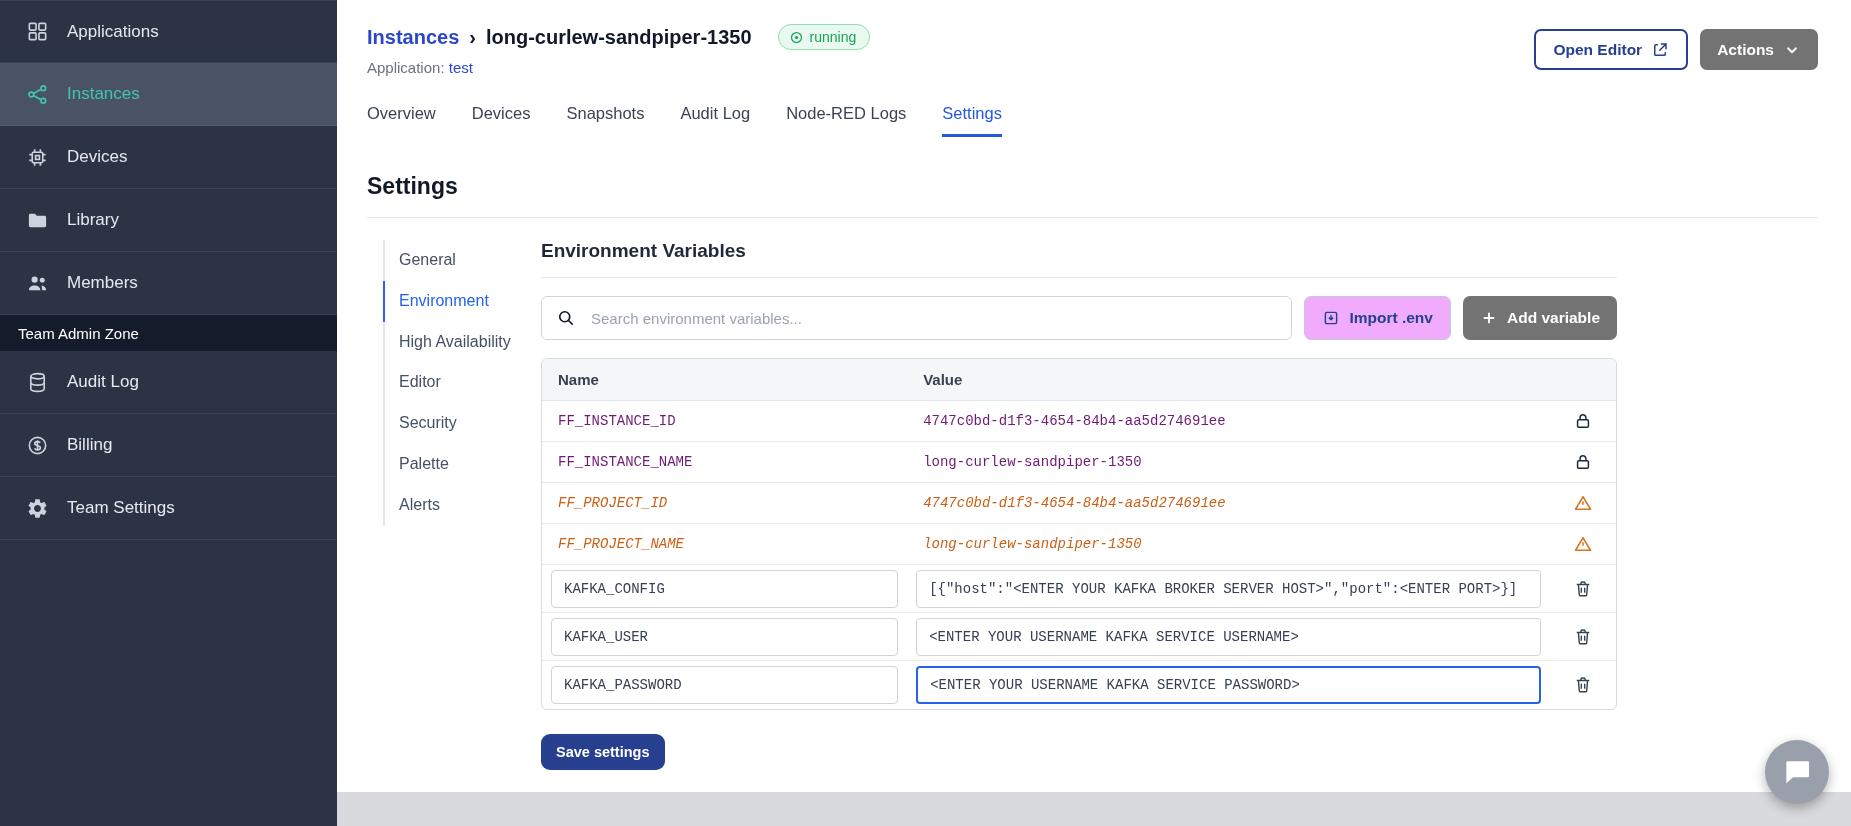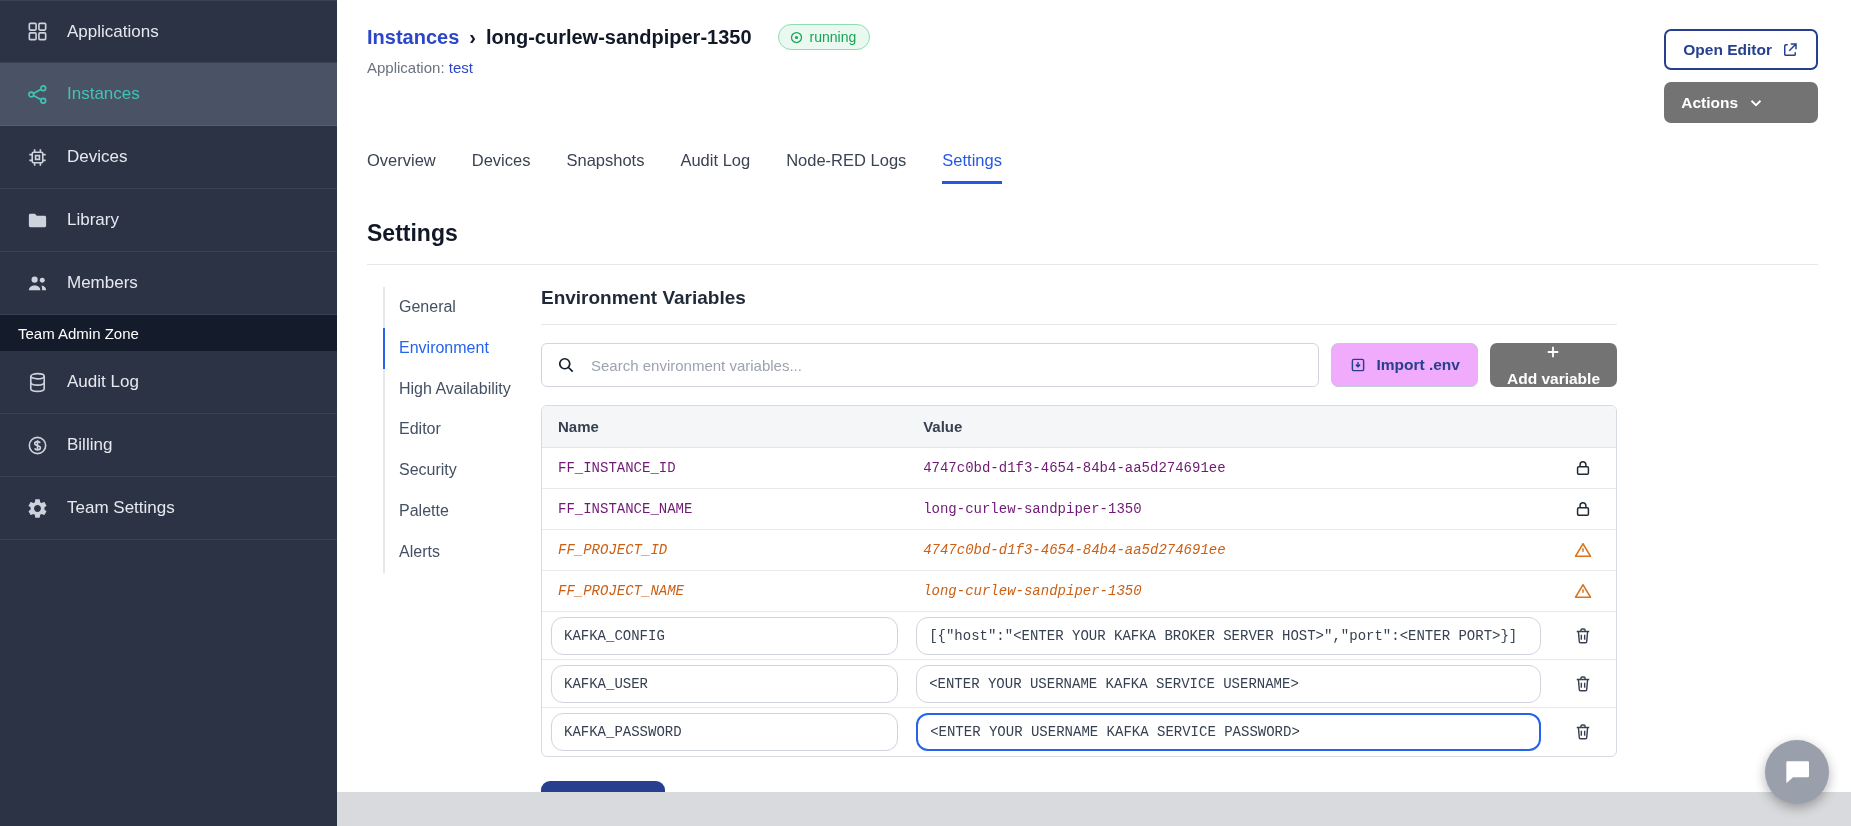--- a/index.html
+++ b/index.html
@@ -24,21 +24,21 @@
   .header-row { display:flex; justify-content:space-between; align-items:flex-start; }
   .crumbs { display:flex; align-items:center; gap:10px; font-size:20px; font-weight:700; }
   .crumb-root { color:#2b46c8; cursor:pointer; }
   .crumb-sep { color:#111827; }
   .instance-name { color:#111827; }
   .badge { display:inline-flex; align-items:center; gap:6px; margin-left:16px; background:#e9f9ef; border:1px solid #8fdfae; color:#18a457; font-size:14px; font-weight:500; border-radius:15px; padding:4px 13px 4px 10px; }
   .badge .icon { width:15px; height:15px; }
   .app-line { margin-top:9px; font-size:15px; color:#6b7280; }
   .app-link { color:#2b46c8; cursor:pointer; }
 
-  .header-buttons { display:flex; gap:12px; margin-top:5px;flex-direction:column; }
+  .header-buttons { display:flex; gap:12px; margin-top:5px; }
   .btn { display:flex; align-items:center; gap:9px; height:41px; padding:0 17px; border-radius:7px; font-size:15.5px; font-weight:700; cursor:pointer; border:none; font-family:inherit; }
   .btn .icon { width:18px; height:18px; }
   .btn-outline { background:#fff; color:#26408f; border:2px solid #26408f; }
   .btn-primary { background:#737373; color:#fff; }
 
   .tabs { display:flex; gap:36px; margin-top:28px; font-size:16.5px; color:#3a4353; }
   .tab { padding-bottom:11px; cursor:pointer; border-bottom:3px solid transparent; }
   .tab.active { color:#2458e0; border-bottom-color:#2458e0; font-weight:500; }
 
   .section-title { margin-top:36px; font-size:23px; font-weight:700; }
@@ -51,34 +51,34 @@
 
   .panel { flex:1; margin-left:26px; max-width:1076px; }
   .panel-title { font-size:19px; font-weight:700; color:#1f2937; padding-bottom:15px; border-bottom:1px solid #e5e7eb; }
 
   .controls { display:flex; gap:12px; margin-top:18px; }
   .search-box { flex:1; display:flex; align-items:center; gap:15px; border:1px solid #d1d5db; border-radius:6px; height:44px; padding:0 14px; background:#fff; }
   .search-box .icon { width:20px; height:20px; color:#111827; flex-shrink:0; }
   .search-box input { border:none; outline:none; flex:1; font-size:15px; font-family:inherit; color:#374151; }
   .search-box input::placeholder { color:#9ca3af; }
   .btn-import { background:#f0abfc; color:#26408f; border:1px solid #c3cad6; height:44px; font-weight:700; }
-  .btn-add { height:44px;flex-direction:column; }
+  .btn-add { height:44px; }
 
   .mono { font-family:"Liberation Mono","DejaVu Sans Mono",monospace; }
 
   .env-table { margin-top:18px; border:1px solid #d6dae1; border-radius:6px; overflow:hidden; background:#fff; }
   .t-head, .t-row { display:grid; grid-template-columns:34% 1fr 66px; align-items:center; }
   .t-head { background:#f5f6f8; height:42px; font-size:15px; font-weight:600; color:#374151; border-bottom:1px solid #e2e5ea; }
   .t-head span { padding-left:16px; }
   .t-row { border-bottom:1px solid #e8eaee; min-height:41px; }
   .t-row:last-child { border-bottom:none; }
   .t-row .cell { padding-left:16px; font-size:14px; color:#701a75; }
   .t-row.deprecated .cell { color:#cb6015; font-style:italic; }
   .t-row.editable { min-height:48px; }
-  .t-row.editable input { height:38px; border:1px solid #cfd4dc; border-radius:12px; font-family:"Liberation Mono","DejaVu Sans Mono",monospace; font-size:14px; color:#374151; padding:0 12px; width:calc(100% - 18px); margin-left:9px; outline:none; }
+  .t-row.editable input { height:38px; border:1px solid #cfd4dc; border-radius:4px; font-family:"Liberation Mono","DejaVu Sans Mono",monospace; font-size:14px; color:#374151; padding:0 12px; width:calc(100% - 18px); margin-left:9px; outline:none; }
   .t-row.editable input.focused { border:2px solid #2563eb; }
   .icon-cell { justify-self:center; width:20px; height:20px; }
   .icon-lock { color:#1f2937; }
   .icon-warn { color:#d9741f; }
   .icon-trash { color:#374151; cursor:pointer; }
 
   .save-btn { margin-top:24px; background:#26408f; color:#fff; border:none; border-radius:9px; font-size:14.5px; font-weight:700; padding:10px 15px; cursor:pointer; font-family:inherit; }
 
   .footer-band { height:34px; background:#d9dadd; flex-shrink:0; }
 

